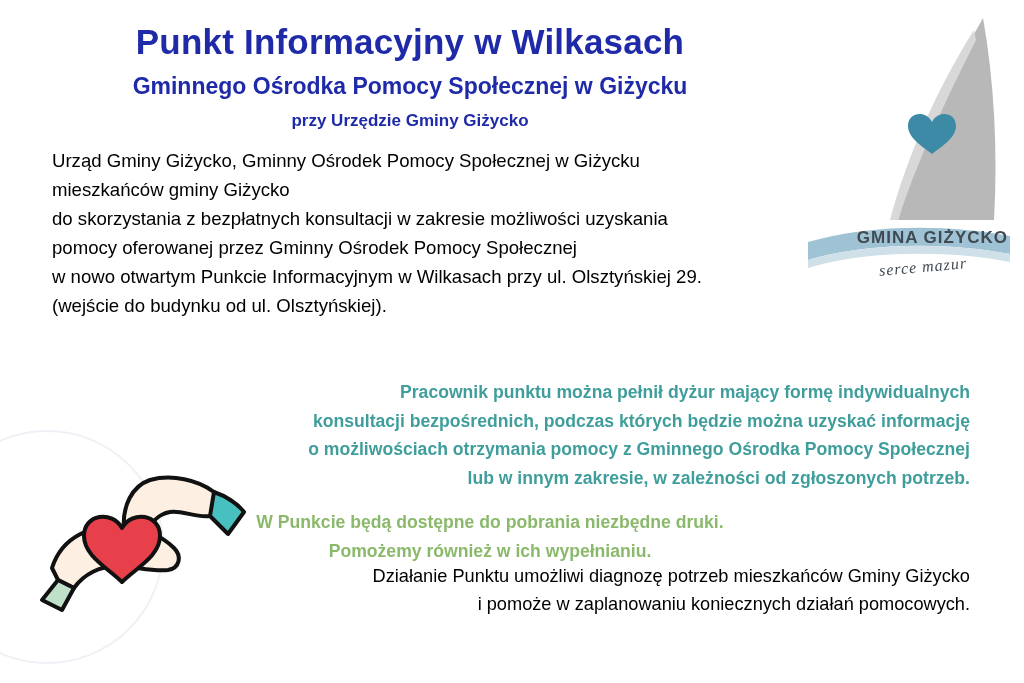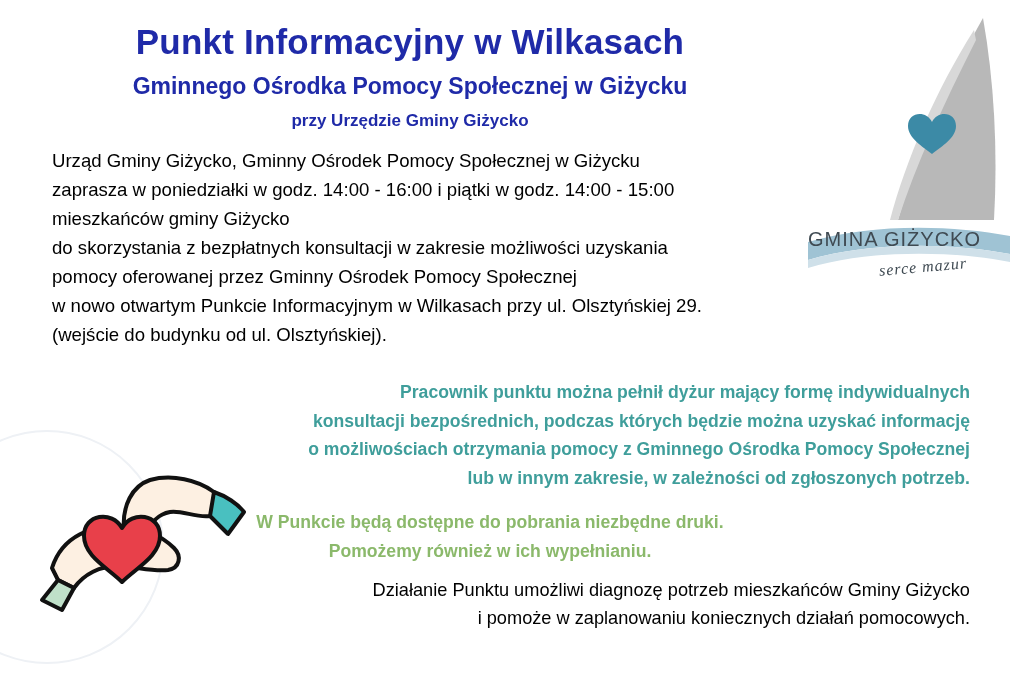--- a/index.html
+++ b/index.html
@@ -89,21 +89,21 @@
     color: #8bb96b;
     font-size: 17.6px;
     font-weight: bold;
     line-height: 1.62;
   }
 
   
   .bottom-text {
     position: absolute;
     left: 190px;
-    top: 576px;
+    top: 562px;
     width: 780px;
     text-align: right;
     color: #000000;
     font-size: 18.2px;
     line-height: 1.55;
   }
 
   
   .gops-logo {
     position: absolute;
@@ -121,24 +121,24 @@
     right: 6px;
     top: 10px;
     width: 220px;
     height: 280px;
   }
   .sail-logo .sail-label {
     position: absolute;
     left: 10px;
     top: 218px;
     width: 200px;
-    text-align: left;
+    text-align: right;
     font-family: "Liberation Sans", sans-serif;
-    font-size: 20px;
-    font-weight: normal;
+    font-size: 17px;
+    font-weight: bold;
     color: #3f4a52;
     letter-spacing: 1px;
   }
   .sail-logo .sail-label2 {
     position: absolute;
     left: 30px;
     top: 248px;
     width: 190px;
     text-align: center;
     font-family: "Liberation Serif", serif;
@@ -192,21 +192,20 @@
   </div>
 
   <div class="title-block">
     <h1 class="title-main">Punkt Informacyjny w Wilkasach</h1>
     <h2 class="title-sub">Gminnego Ośrodka Pomocy Społecznej w Giżycku</h2>
     <h3 class="title-sub2">przy Urzędzie Gminy Giżycko</h3>
   </div>
 
   <div class="body-text">
     <div>Urząd Gminy Giżycko, Gminny Ośrodek Pomocy Społecznej w Giżycku</div>
-    <div>zaprasza w poniedziałki w godz. 14:00 - 16:00 i piątki w godz. 14:00 - 15:00</div>
     <div>mieszkańców gminy Giżycko</div>
     <div>do skorzystania z bezpłatnych konsultacji w zakresie możliwości uzyskania</div>
     <div>pomocy oferowanej przez Gminny Ośrodek Pomocy Społecznej</div>
     <div>w nowo otwartym Punkcie Informacyjnym w Wilkasach przy ul. Olsztyńskiej 29.</div>
     <div>(wejście do budynku od ul. Olsztyńskiej).</div>
   </div>
 
   <div class="teal-text">
     <div>Pracownik punktu można pełnił dyżur mający formę indywidualnych</div>
     <div>konsultacji bezpośrednich, podczas których będzie można uzyskać informację</div>

